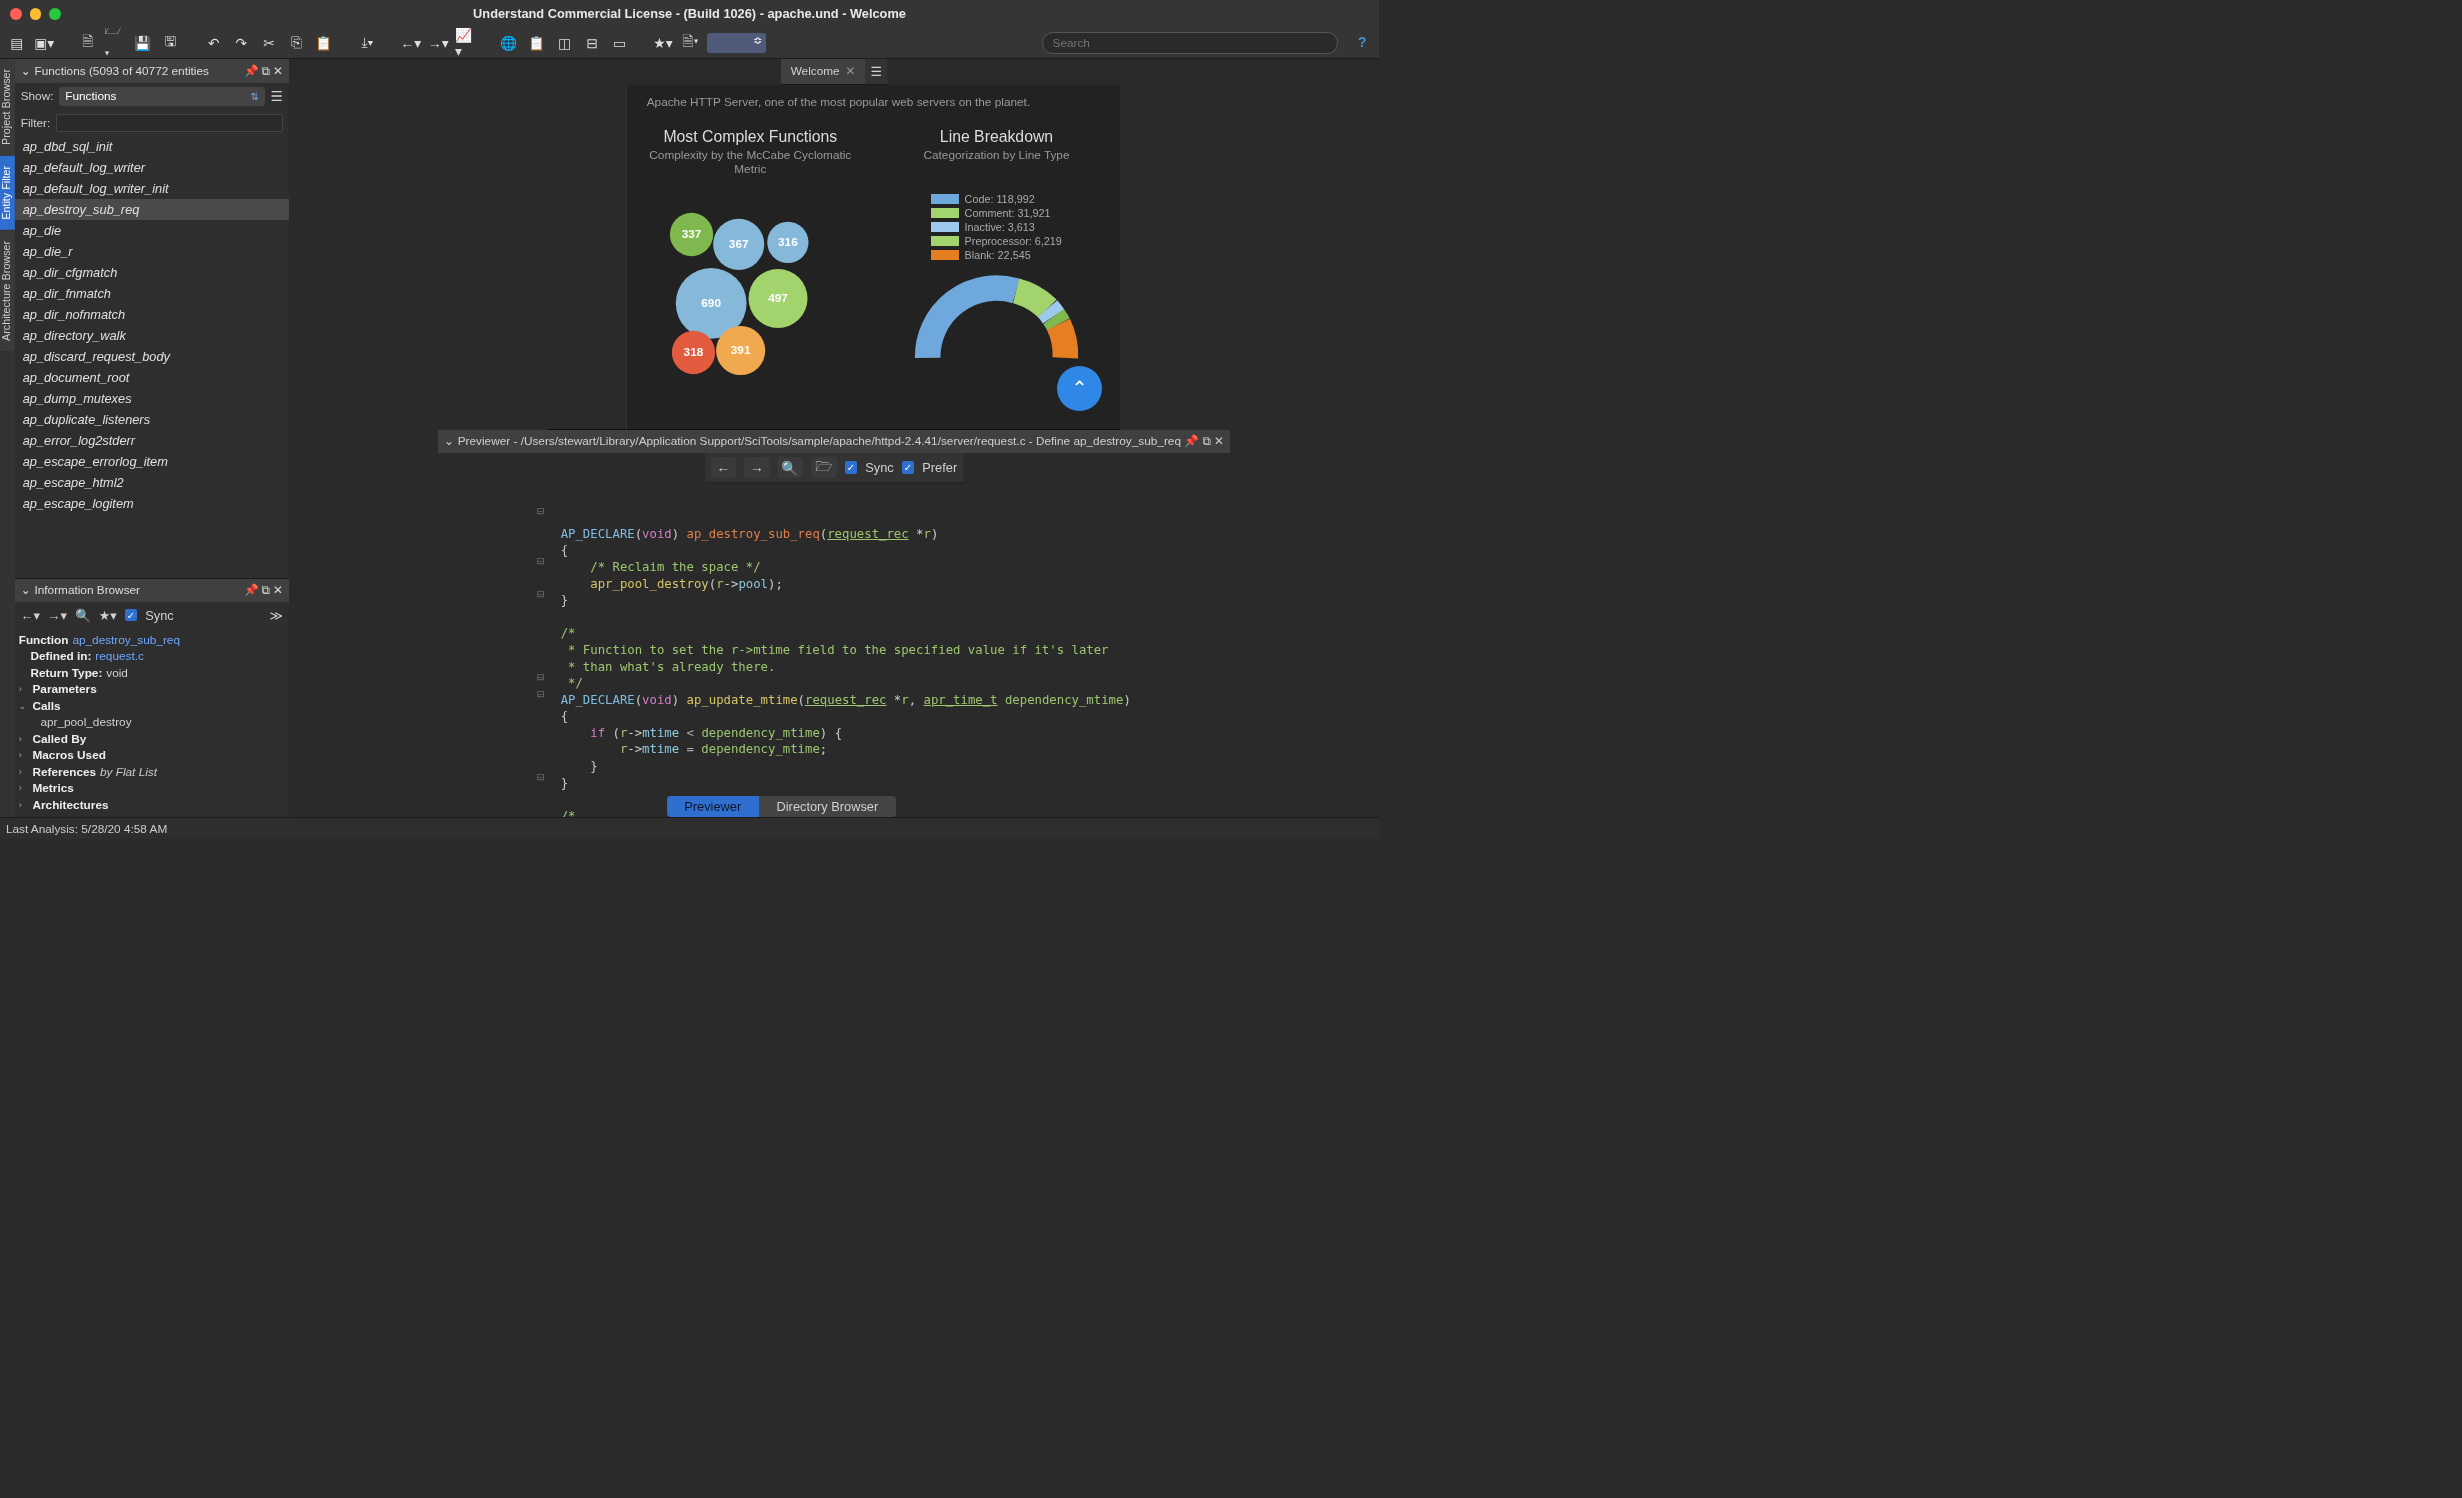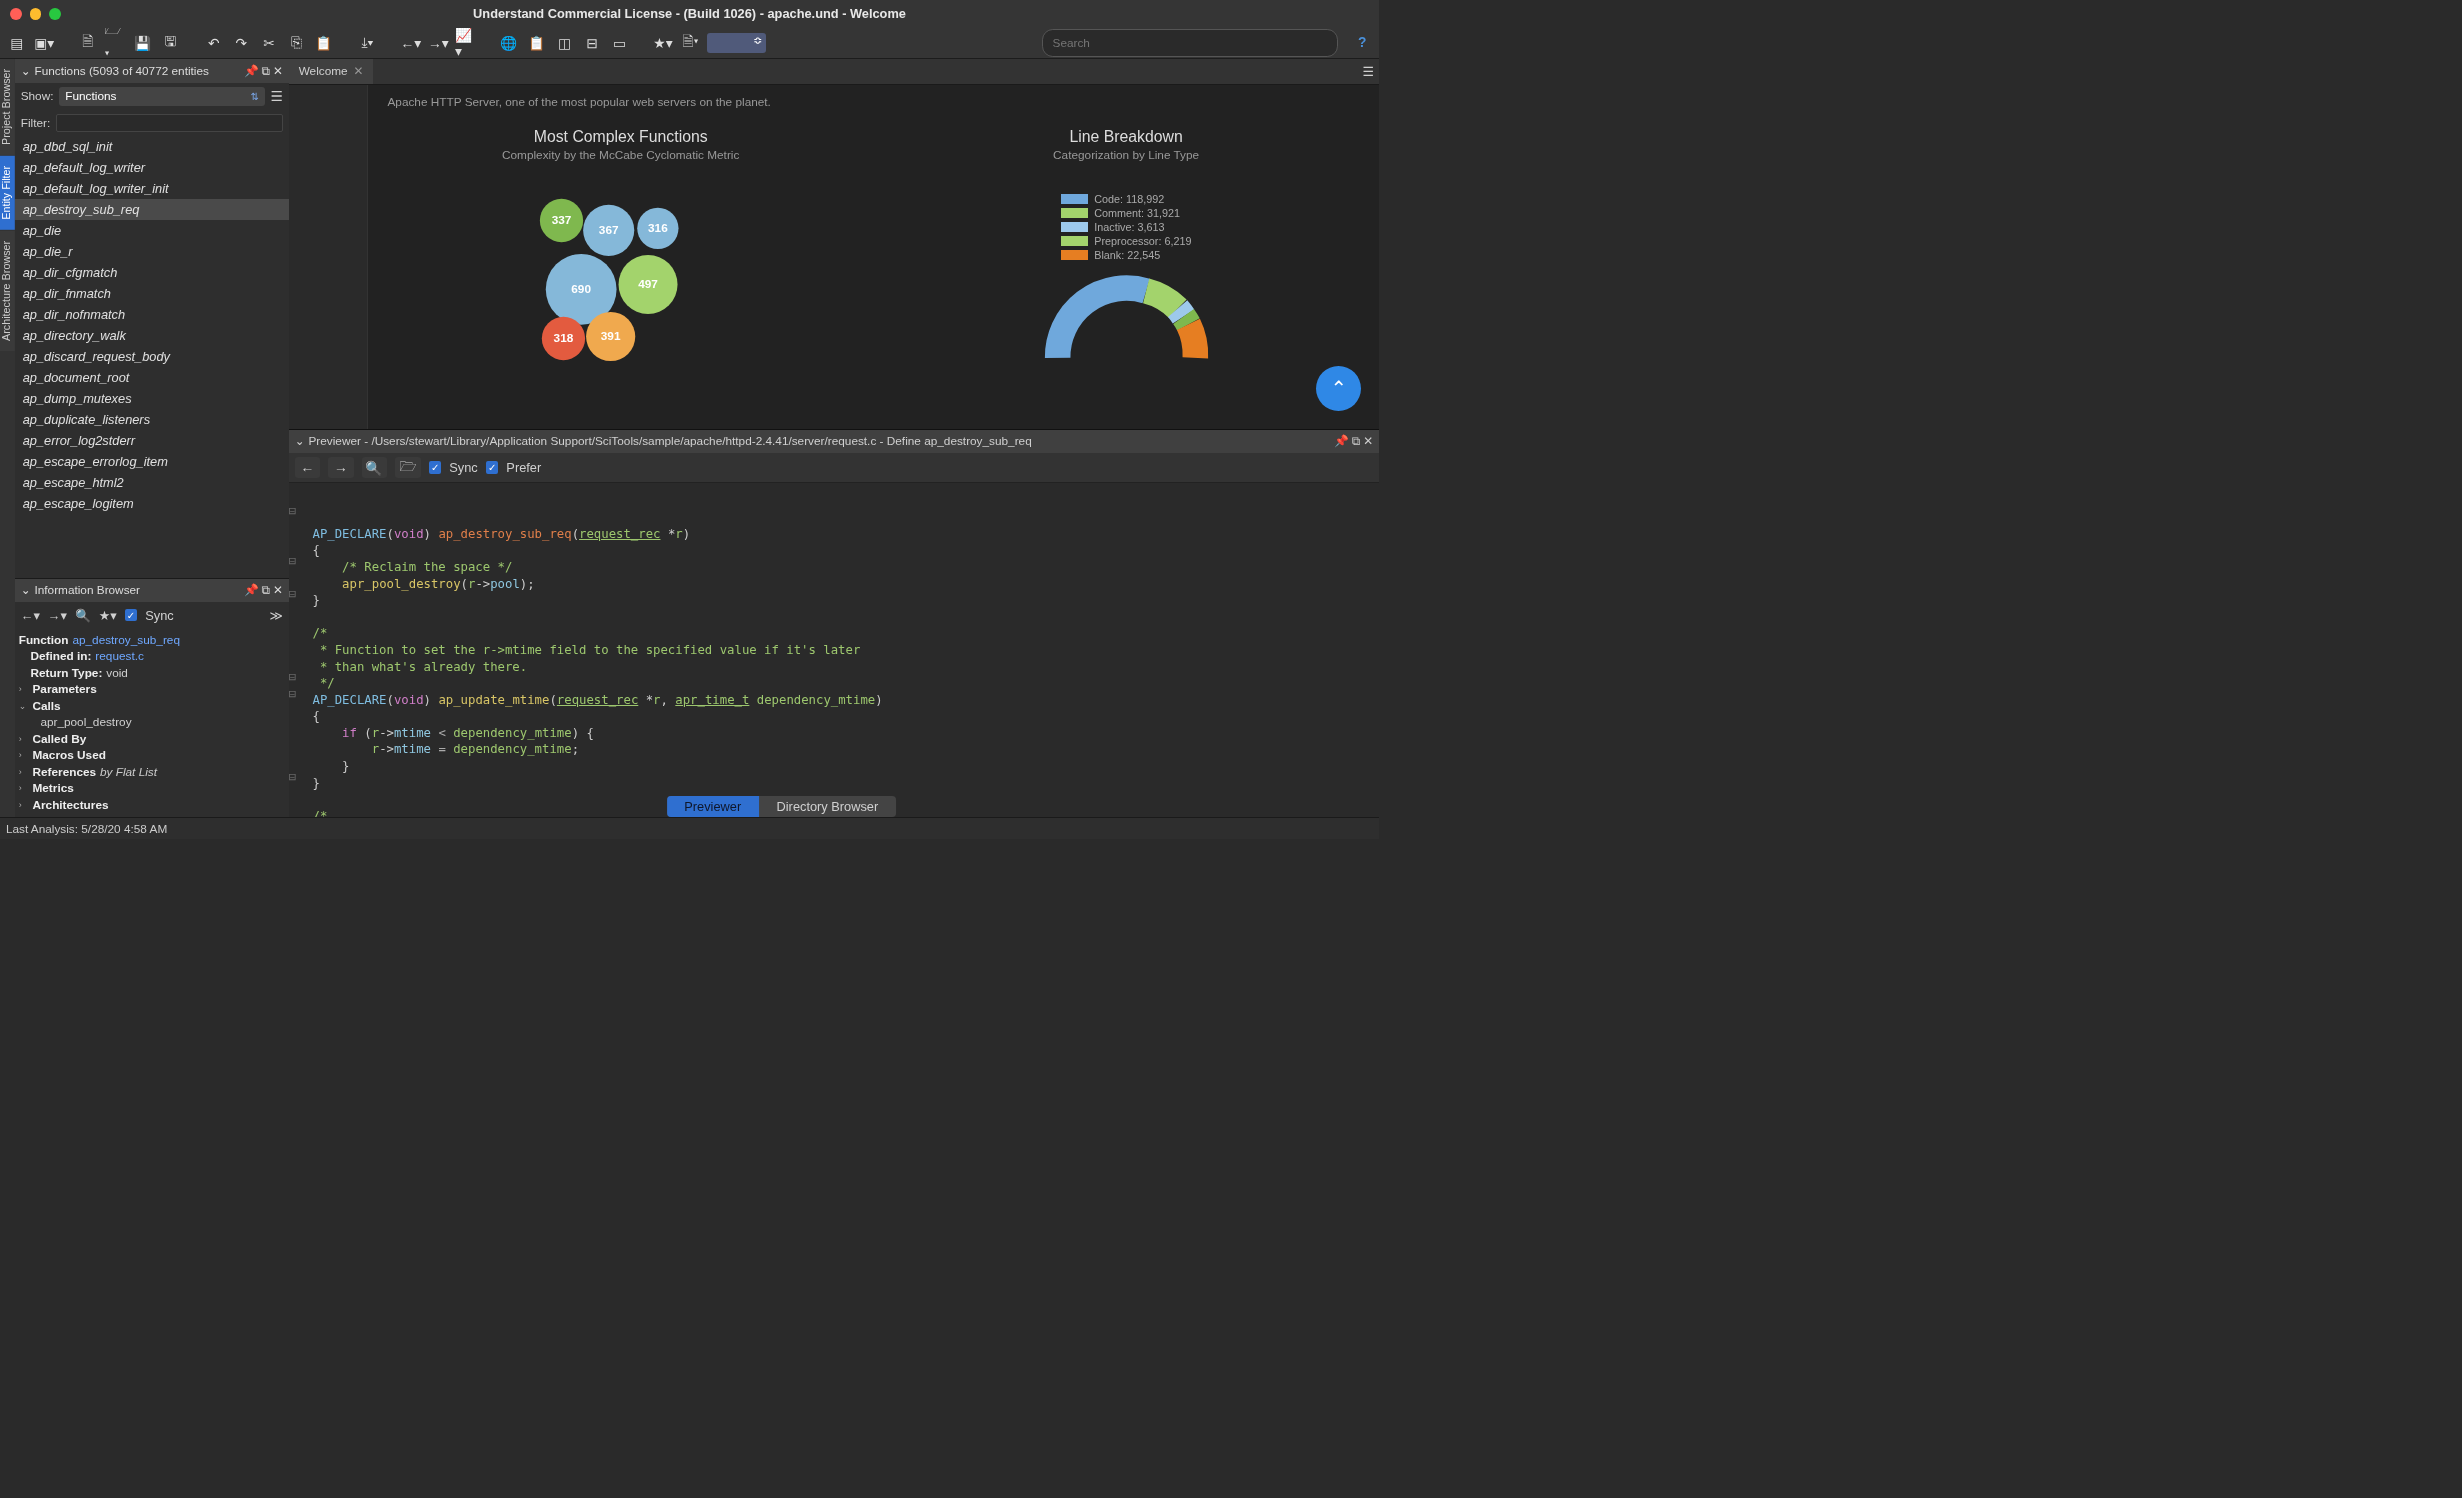--- a/index.html
+++ b/index.html
@@ -43,21 +43,21 @@
 .tb-btn {
   width: 21.7px; height: 21.7px;
   display: flex; align-items: center; justify-content: center;
   color: #ddd; cursor: pointer; font-size: 13.8px;
 }
 .tb-sep { width: 9.9px; }
 .tb-drop { width: 59px; height: 19.7px; background: #505a7a; border-radius: 3px; position: relative; }
 .tb-drop::after { content:"≎"; position:absolute; right:3.9px; top:1px; color:#fff; font-size:10.8px;}
 .toolbar .search {
   margin-left: auto;
-  width: 296px; height: 28px;
+  width: 296px; height: 22px;
   background: #2a2a2a;
   border: 1px solid #555;
   border-radius: 10.8px;
   padding: 0 9.9px;
   color: #888;
   font-size: 11.8px;
 }
 .help-icon { color:#4a90d9; font-weight:bold; margin-left:7.9px;}
 
 
@@ -109,21 +109,21 @@
 .info-tools { height:25.6px; background:#2e2e2e; display:flex; align-items:center; padding:0 5.9px; gap:7.9px; font-size:12.8px;}
 .info-body { padding:3.9px 3.9px; font-size:11.8px; line-height:1.4; }
 .info-body .row { display:flex; gap:3.9px; align-items:center; }
 .info-body .chev { font-size:8.9px; color:#aaa; width:9.9px;}
 .bold { font-weight:bold; color:#eee;}
 .link { color:#6fa8ff; }
 .italic { font-style:italic; color:#ccc;}
 .chk { width:12.8px; height:12.8px; background:#2f6fd0; border-radius:2px; display:inline-flex; align-items:center; justify-content:center; color:#fff; font-size:9.9px;}
 
 
-.right-col { flex:1; display:flex; flex-direction:column; min-width:0;}
+.right-col { flex:1; display:flex; flex-direction:column; min-width:0;align-items:center;}
 .tabs-row {
   height: 25.6px;
   background: #333; display:flex; align-items:stretch; border-bottom:1px solid #1a1a1a;
 }
 .ed-tab { background:#404040; display:flex; align-items:center; padding:0 9.9px; font-size:11.8px; gap:5.9px;}
 .ed-tab .x { cursor:pointer; color:#999; }
 .tabs-row .flex { flex:1; }
 .tabs-row .menu { width:21.7px; display:flex; align-items:center; justify-content:center;}
 
 .welcome-area {

